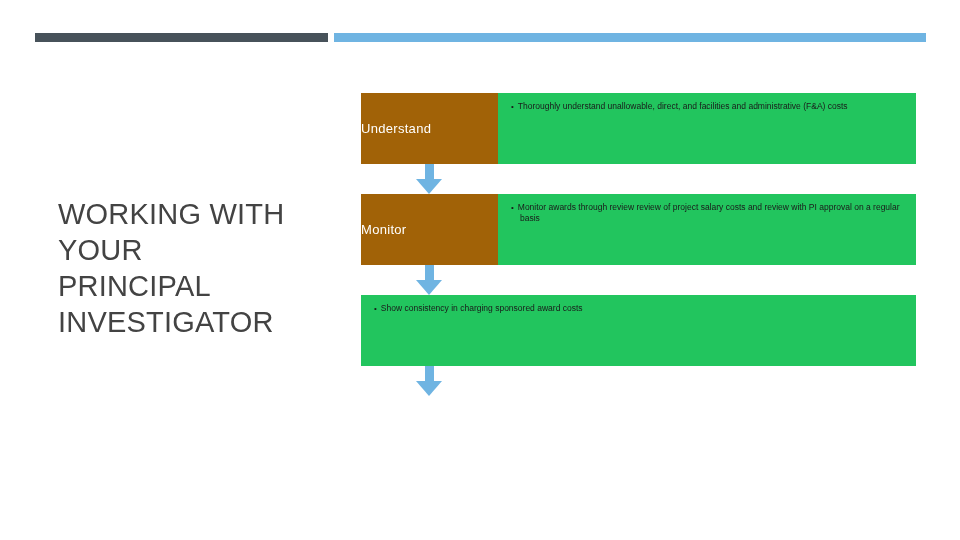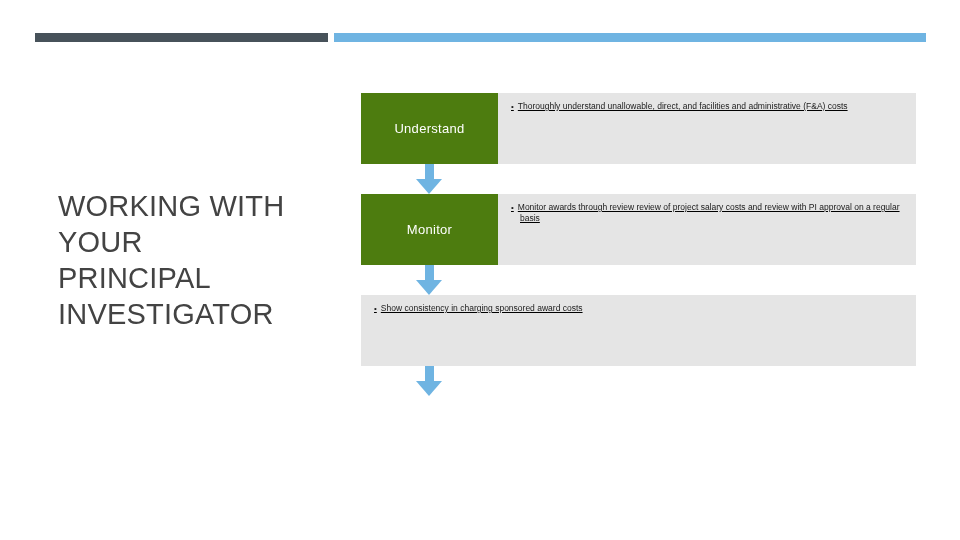--- a/index.html
+++ b/index.html
@@ -30,21 +30,21 @@
     top: 33px;
     width: 592px;
     height: 9px;
     background: #6fb4e2;
   }
 
   
   #page-title {
     position: absolute;
     left: 58px;
-    top: 188px;
+    top: 196px;
     width: 280px;
     font-size: 29px;
     line-height: 36px;
     letter-spacing: 0.2px;
     color: #434343;
     font-weight: 400;
     white-space: pre-line;
   }
 
   
@@ -61,39 +61,38 @@
     align-items: stretch;
     height: 71px;
     margin-bottom: 30px;
   }
   .process-row:last-child {
     margin-bottom: 0;
   }
   .stage-box {
     width: 137px;
     flex: 0 0 137px;
-    background: #4d7c0f;
+    background: #a16207;
     display: flex;
     align-items: center;
-    justify-content: center;
+    justify-content: flex-start;
     position: relative;
     z-index: 2;
   }
   .stage-label {
     color: #ffffff;
     font-size: 13px;
     letter-spacing: 0.3px;
     text-align: center;
   }
   .detail-panel {
     flex: 1 1 auto;
-    background: #e5e5e5;
+    background: #22c55e;
     padding: 8px 10px 0 12px;
     box-sizing: border-box;
-    text-decoration: underline;
   }
   .detail-item {
     color: #1a1a1a;
     font-size: 8.5px;
     line-height: 11px;
     padding-left: 10px;
     position: relative;
     text-indent: -9px;
     max-width: 420px;
   }

